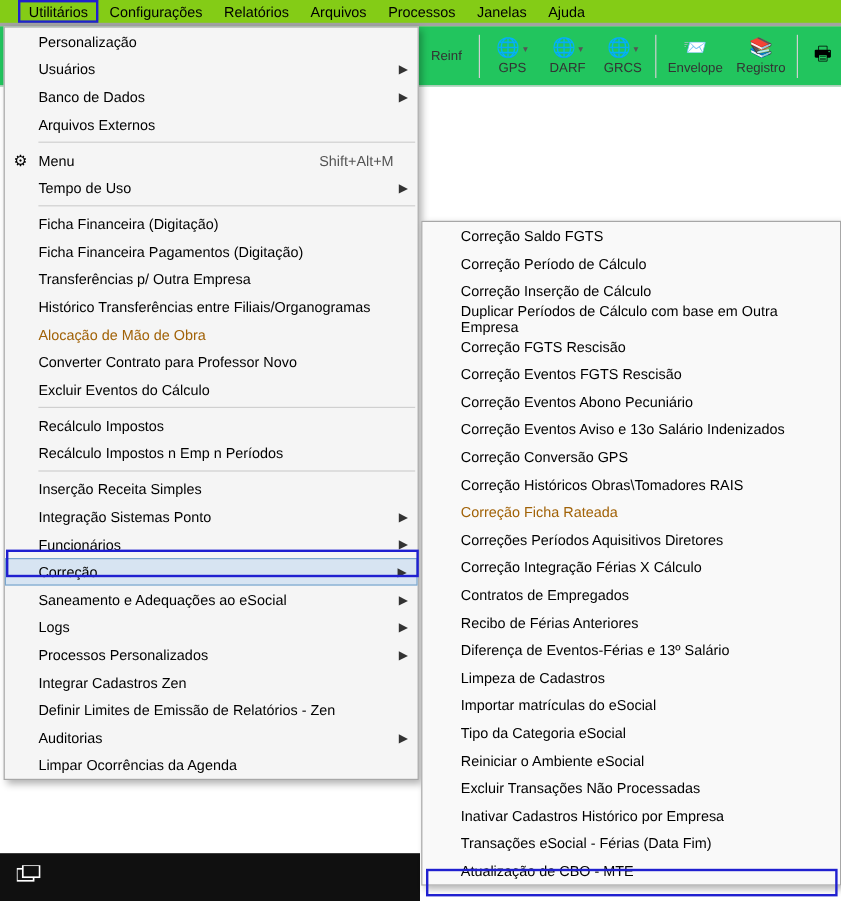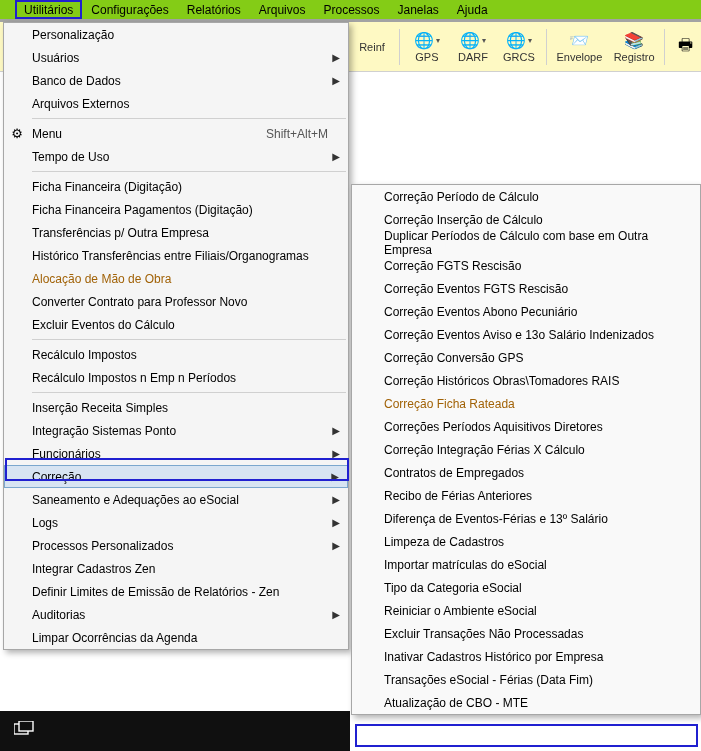--- a/index.html
+++ b/index.html
@@ -23,21 +23,21 @@
     padding: 3px 9px;
     cursor: default;
     color: #000;
   }
   .menubar-item.highlighted {
     border: 2px solid #2020d0;
     padding: 1px 7px;
   }
   .toolbar {
     height: 50px;
-    background: #fef9c3;
+    background: #22c55e;
     border-bottom: 1px solid #d0d0d0;
     display: flex;
     align-items: center;
     padding-left: 350px;
     gap: 2px;
   }
   .toolbar-btn {
     display: flex;
     flex-direction: column;
     align-items: center;
@@ -301,20 +301,23 @@
       <span>Auditorias</span>
       <span class="submenu-arrow">▶</span>
     </div>
   <div class="menu-item">
       <span>Limpar Ocorrências da Agenda</span>
     </div>
 </div>
 
 <div class="menu-panel sub" id="submenu">
     <div class="menu-item">
+      <span>Correção Saldo FGTS</span>
+    </div>
+    <div class="menu-item">
       <span>Correção Período de Cálculo</span>
     </div>
     <div class="menu-item">
       <span>Correção Inserção de Cálculo</span>
     </div>
     <div class="menu-item">
       <span>Duplicar Períodos de Cálculo com base em Outra Empresa</span>
     </div>
     <div class="menu-item">
       <span>Correção FGTS Rescisão</span>

